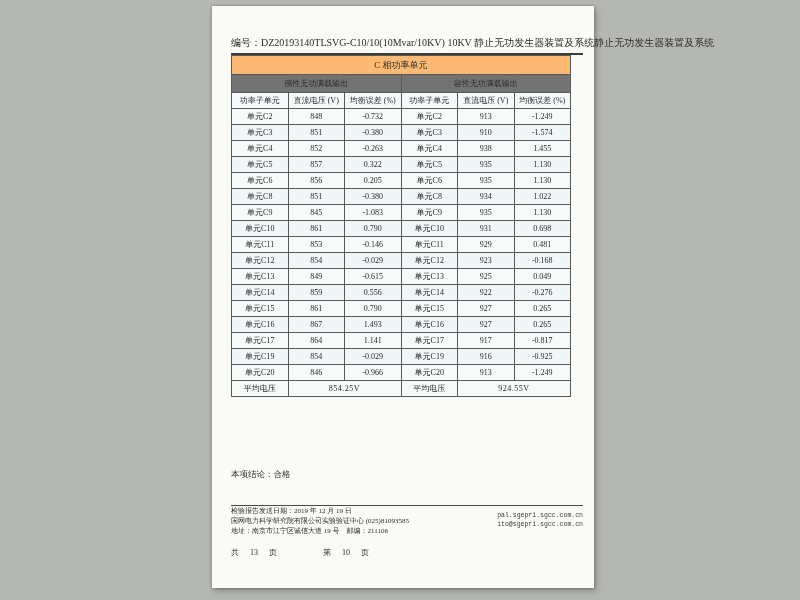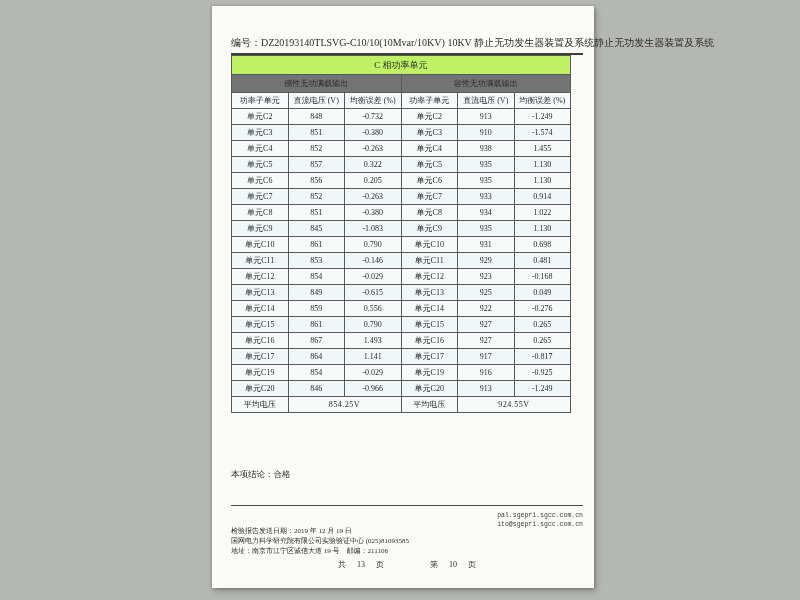--- a/index.html
+++ b/index.html
@@ -26,44 +26,44 @@
     position:absolute; top:49px; left:19px; width:340px;
     border-collapse:collapse; table-layout:fixed;
     background:#f6faf9;
   }
   table.report th, table.report td {
     border:1px solid #565a58;
     font-weight:normal; text-align:center; vertical-align:middle;
     font-size:8px; height:16px; line-height:9px; padding:0 1px;
     color:#262a2c;
   }
-  table.report tr.title-row th { height:19px; font-size:9px; background:#bef264; }
+  table.report tr.title-row th { height:19px; font-size:9px; background:#fdba74; }
   table.report tr.section-row th { height:18px; background:#737373; }
   table.report tr.colhead-row th { background:#f5f9f9;margin-top:8px; }
   table.report tbody tr:nth-child(even) td { background:#f1f7f8; }
   .avg-val { letter-spacing:.5px; }
   .conclusion {
     position:absolute; top:463px; left:19px;
     font-size:8.5px;
   }
   .conclusion b { font-weight:normal; }
   .doc-footer {
     position:absolute; top:499px; left:19px; right:11px;
-    border-top:1.5px solid #4a4a4a; padding-top:20px;
+    border-top:1.5px solid #4a4a4a; padding-top:0;
     font-size:7px; line-height:10px;
   }
   .doc-footer .left-block div { white-space:nowrap; }
   .doc-footer .right-block {
     position:absolute; right:0; top:5px; text-align:right;
     font-size:6.5px; line-height:9px;
     font-family:"Liberation Mono","DejaVu Sans Mono",monospace;
     color:#3a3d3f;
   }
   .pagination {
-    margin-top:4px; text-align:center; font-size:8px;
+    margin-top:12px; font-size:8px;
   }
   .pagination span { display:inline-block; word-spacing:9px; }
   .pagination .pg-gap { width:46px; }
 </style>
 </head>
 <body>
 
 <div class="scan-bg">
   <div class="page">
 
@@ -124,28 +124,20 @@
             <td>935</td>
             <td>1.130</td>
           </tr>
           <tr>
             <td>单元C6</td>
             <td>856</td>
             <td>0.205</td>
             <td>单元C6</td>
             <td>935</td>
             <td>1.130</td>
-          </tr>
-          <tr>
-            <td>单元C7</td>
-            <td>852</td>
-            <td>-0.263</td>
-            <td>单元C7</td>
-            <td>933</td>
-            <td>0.914</td>
           </tr>
           <tr>
             <td>单元C8</td>
             <td>851</td>
             <td>-0.380</td>
             <td>单元C8</td>
             <td>934</td>
             <td>1.022</td>
           </tr>
           <tr>

